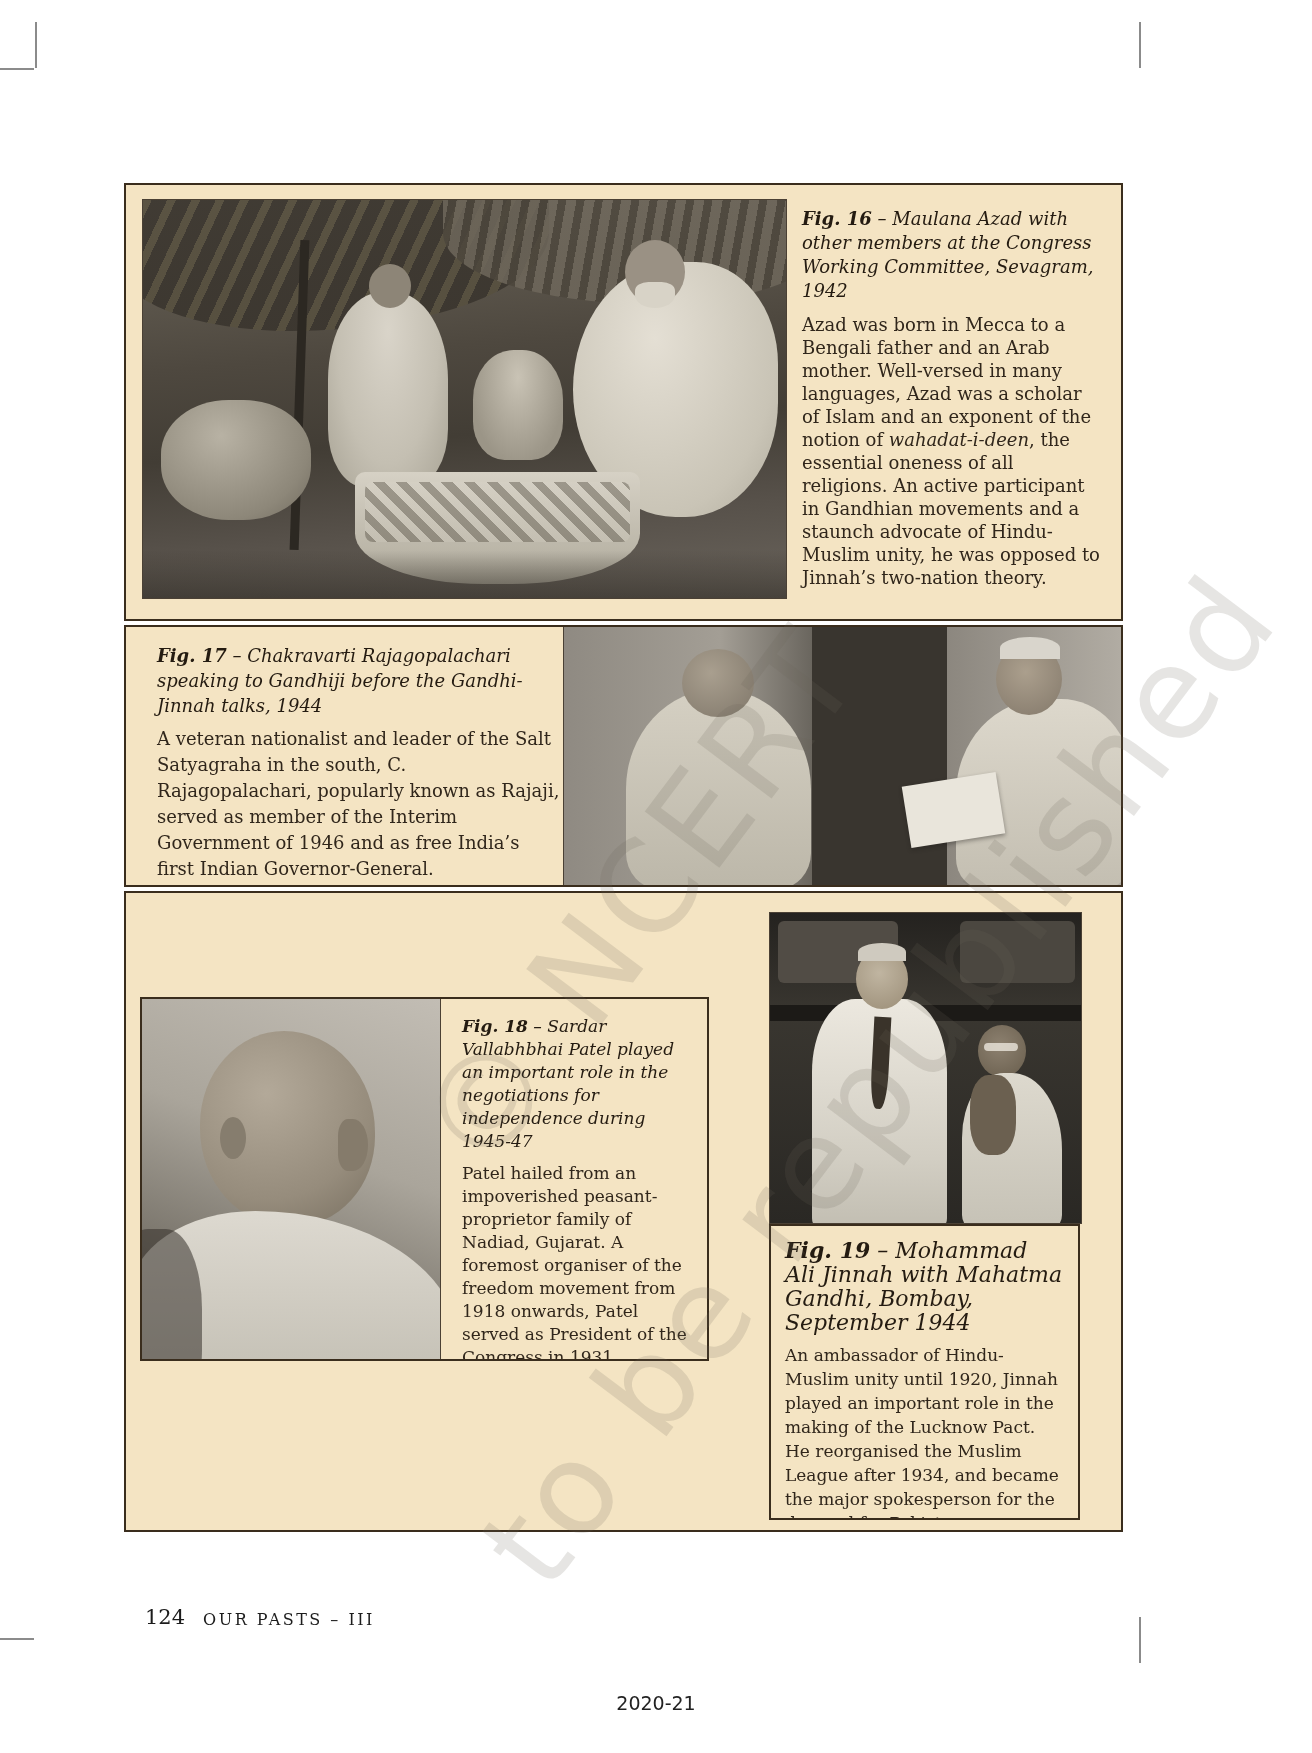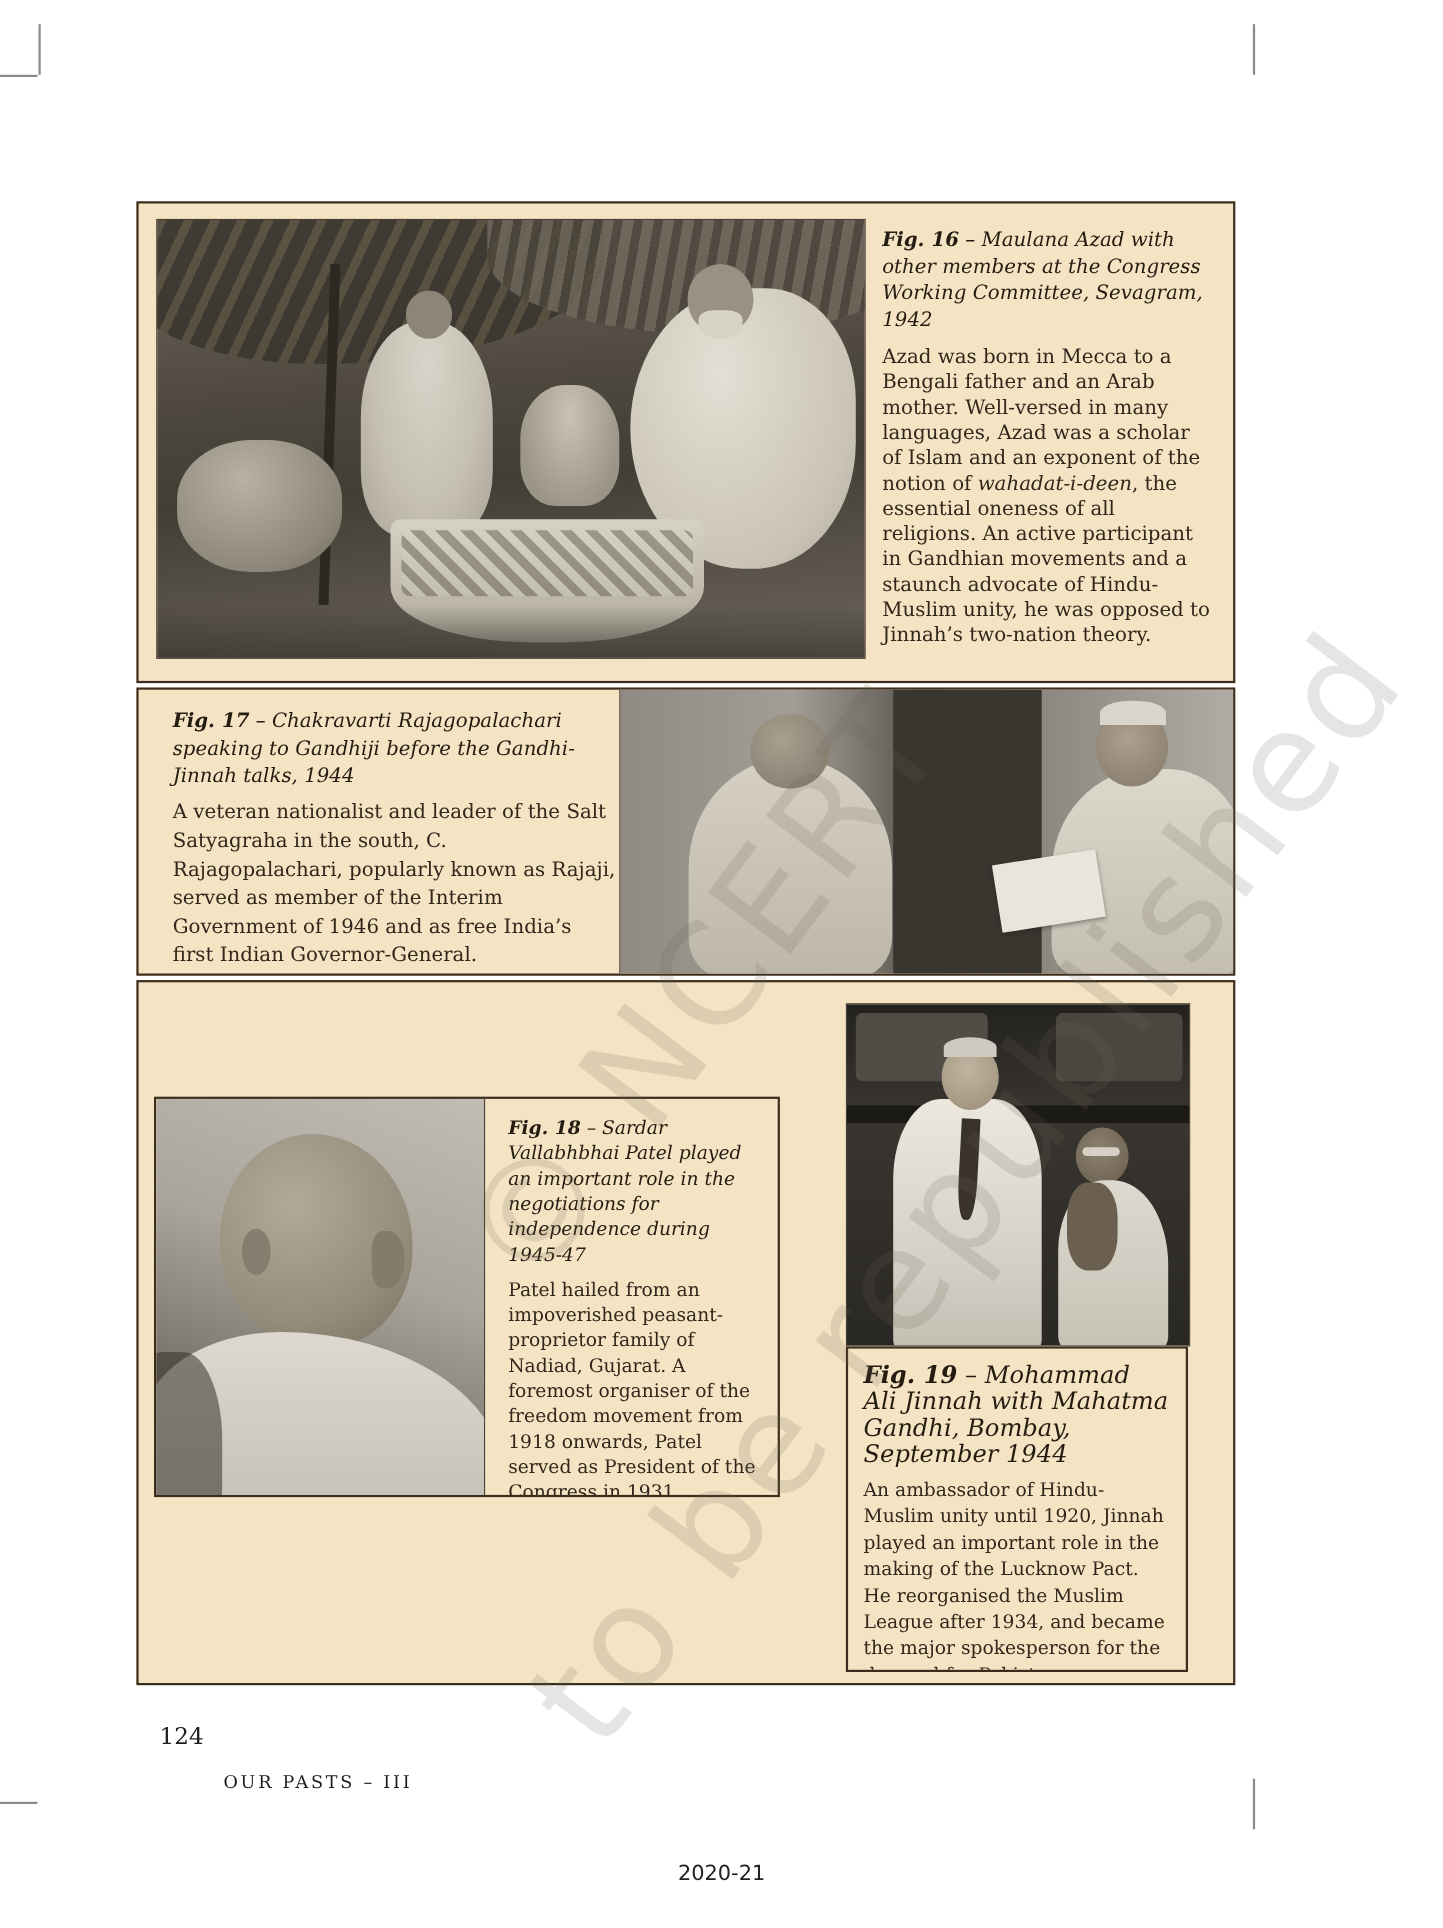--- a/index.html
+++ b/index.html
@@ -38,21 +38,21 @@
   .f16 .bodytext{font-size:18px;line-height:23px;}
   .f17 .cap{font-size:18px;line-height:25px;margin-bottom:8px;}
   .f17 .bodytext{font-size:18px;line-height:26px;}
   .f18 .cap{font-size:17px;line-height:23px;margin-bottom:9px;}
   .f18 .bodytext{font-size:17px;line-height:23px;}
   .f19 .cap{font-size:22px;line-height:24px;margin-bottom:8px;}
   .f19 .bodytext{font-size:17px;line-height:24px;}
   
   .footer-left{
     position:absolute;left:145px;top:1566px;color:#1c1c1c;
-    display:flex;align-items:flex-start;gap:18px;
+    display:flex;align-items:flex-end;gap:18px;
   }
   .footer-left .pagenum{font-size:21px;}
   .footer-left .booktitle{font-size:16px;letter-spacing:2.5px;margin-top:44px;}
   .footer-year{
     position:absolute;left:0;top:1692px;width:1312px;text-align:center;
     font-family:"DejaVu Sans","Liberation Sans",sans-serif;
     font-size:19px;color:#222;
   }
   
   .watermark{

